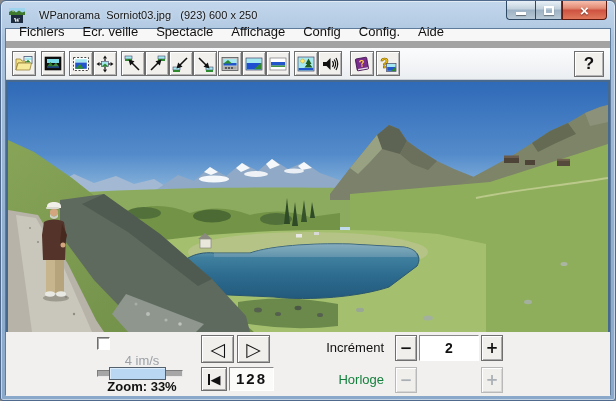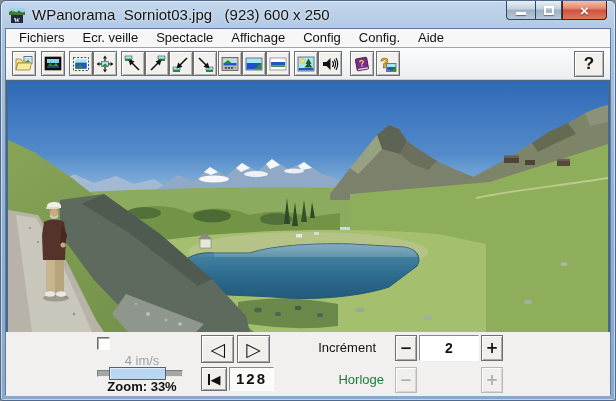--- a/index.html
+++ b/index.html
@@ -7,40 +7,40 @@
   body { font-family:"Liberation Sans", sans-serif; position:relative; }
 
   .window { position:absolute; inset:0;
     background:linear-gradient(180deg,#c3d7ec 0%,#aac3de 10%,#93b0d0 55%,#8aa8ca 100%);
     border:1px solid #4f6a8c; border-radius:6px 6px 3px 3px; overflow:hidden;
     box-shadow: inset 0 0 0 1px rgba(255,255,255,.5); }
 
   
   .titlebar { height:27px; display:flex; align-items:center; padding-left:8px; position:relative; }
   .app-icon { width:16px; height:16px; flex:0 0 16px; }
-  .title { margin-left:7px; font-size:15px; color:#141414; white-space:pre;
+  .title { margin-left:14px; font-size:11px; color:#141414; white-space:pre;
            text-shadow:0 0 3px rgba(255,255,255,.8); }
   .caption-buttons { position:absolute; top:0; right:8px; display:flex; }
   .cap { height:19px; display:flex; align-items:center; justify-content:center;
     border:1px solid #2e4964; border-top:none; cursor:default;
     background:linear-gradient(180deg,#e9f0f6 0%,#c2d1de 45%,#9cb1c3 50%,#b9c9d6 100%); }
   .cap.min { width:29px; border-radius:0 0 0 4px; border-right-width:0; }
   .cap.max { width:27px; }
   .cap.close { width:45px; border-radius:0 0 4px 0; border-color:#5e1a0e;
     background:linear-gradient(180deg,#f7bfae 0%,#e28a74 40%,#ce5340 52%,#e0795e 100%); }
   .g-min { width:10px; height:3px; background:#fff; box-shadow:0 1px 1px rgba(0,0,0,.45); margin-top:7px; }
   .g-max { width:10px; height:9px; border:2px solid #fff; box-shadow:0 1px 1px rgba(0,0,0,.35); }
   .g-close { color:#fff; font-size:15px; font-weight:bold; line-height:17px;
              text-shadow:0 1px 1px rgba(0,0,0,.5); }
 
   
   .client { position:absolute; left:4px; right:4px; top:27px; bottom:5px;
     background:#f1f0ee; border:1px solid #5f7b9b; }
 
-  .menubar { height:19px; background:#f7f7f7; border-bottom:1px solid #a3a3a3;
+  .menubar { height:19px; background:#f7f7f7; border-bottom:7px solid #a3a3a3;
     display:flex; align-items:flex-end; padding-left:4px; font-size:13px; color:#111; }
   .menu-item { padding:1px 9px 2px; cursor:default; }
 
   .toolbar { height:32px; border-bottom:1px solid #c6cdd4; position:relative;
     background:linear-gradient(180deg,#fbfcfd 0%,#ebeef1 100%);
     display:flex; align-items:center; }
   .tbtn { width:24px; height:25px; background:#f2f0ed; border:1px solid #6f6f6f;
     box-shadow: inset 1px 1px 0 #ffffff, inset -1px -1px 0 #b4b4b4;
     display:flex; align-items:center; justify-content:center; cursor:default; }
   .tbtn svg { width:18px; height:18px; display:block; }
@@ -78,21 +78,21 @@
     box-shadow: inset 1px 1px 0 #ffffff, inset -1px -1px 0 #d6d6d6; }
 
   .nav-prev { left:195px; top:3px; width:33px; height:28px; font-size:19px; font-family:"DejaVu Sans",sans-serif; }
   .nav-next { left:231px; top:3px; width:33px; height:28px; font-size:19px; font-family:"DejaVu Sans",sans-serif; }
   .nav-first { left:195px; top:35px; width:26px; height:24px; font-size:13px; font-family:"DejaVu Sans",sans-serif; }
   .first-bar { width:2px; height:11px; background:#111; margin-right:1px; }
   .frame-box { left:223px; top:35px; width:45px; height:24px; background:#fbfbfa;
     border:1px solid; border-color:#8a8a8a #ffffff #ffffff #8a8a8a;
     font-weight:bold; font-size:15px; letter-spacing:2px; text-align:center; line-height:22px; }
 
-  .inc-label { left:308px; top:8px; width:62px; text-align:right; }
+  .inc-label { left:316px; top:8px; width:62px; text-align:right; }
   .hor-label { left:316px; top:40px; width:62px; text-align:right; color:#15803d; }
   .sp-btn { width:22px; height:26px; font-size:15px; font-weight:bold; font-family:"DejaVu Sans",sans-serif; }
   .inc-minus { left:389px; top:3px; } .inc-plus { left:475px; top:3px; }
   .hor-minus { left:389px; top:35px; } .hor-plus { left:475px; top:35px; }
   .val-box { left:413px; top:3px; width:60px; height:26px; background:#fff;
     border:1px solid; border-color:#8a8a8a #ffffff #ffffff #8a8a8a;
     font-weight:bold; font-size:14px; text-align:center; line-height:24px; }
   .val-box.dis { left:413px; top:35px; background:#f3f2f0; color:#a2a8ad; font-weight:normal;
     border-color:#bdbdbd #ffffff #ffffff #bdbdbd;margin-top:44px; }
 </style>

